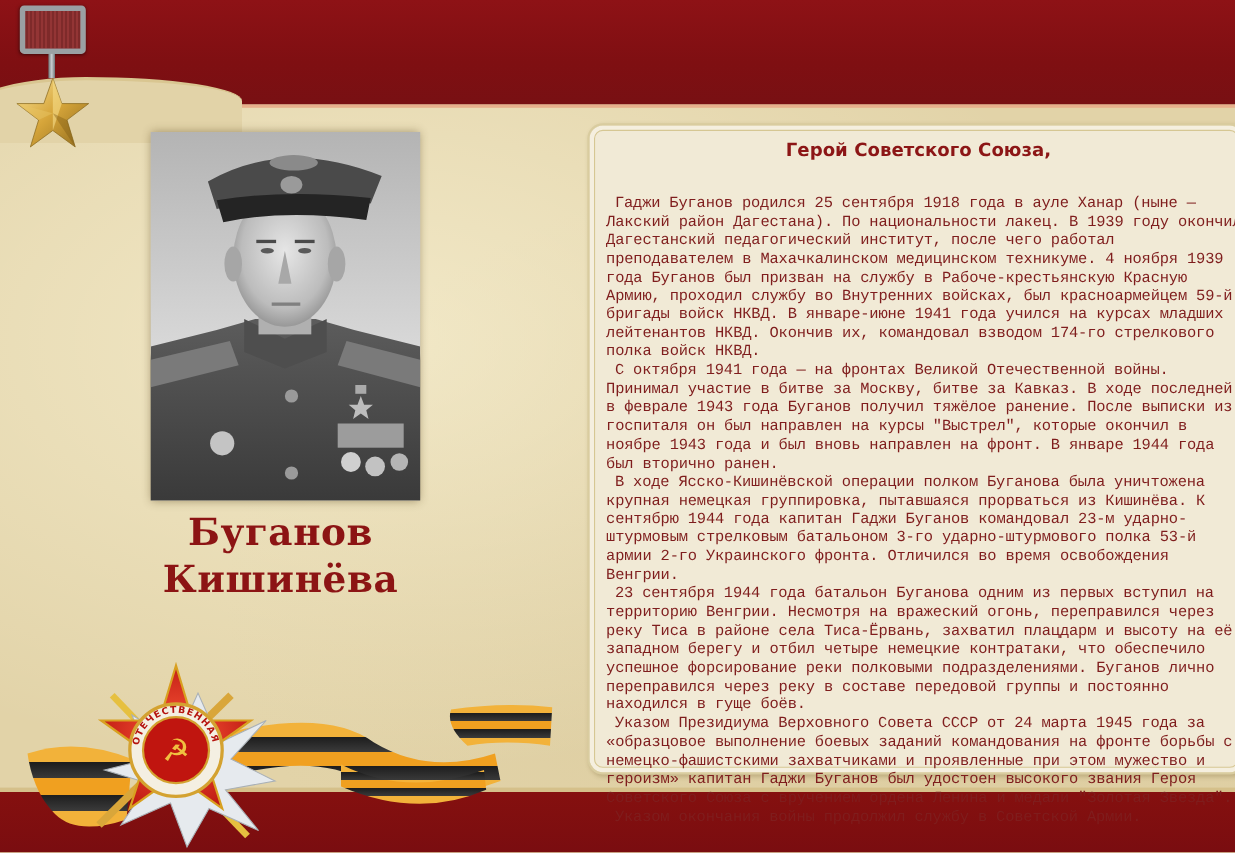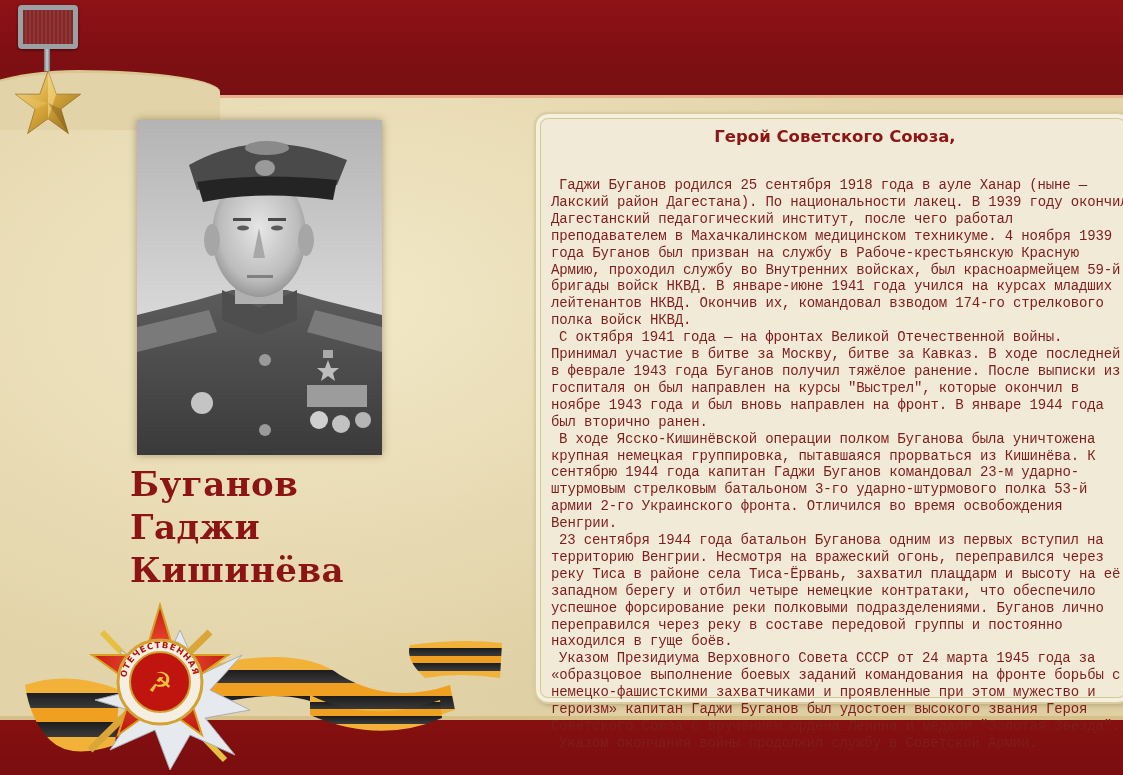--- a/index.html
+++ b/index.html
@@ -53,21 +53,21 @@
     background:
       radial-gradient(ellipse 60px 70px at 50% 32%, #d8d8d8 0%, #bdbdbd 60%, rgba(0,0,0,0) 100%),
       linear-gradient(180deg, #b9b9b9 0%, #d3d3d3 40%, #c4c4c4 60%, #4b4b4b 62%, #3e3e3e 100%);
     box-shadow: 0 0 8px rgba(80,60,20,0.45);
     overflow: hidden;
   }
   .photo svg { position: absolute; left: 0; top: 0; }
   
   .hero-name {
     position: absolute; left: 130px; top: 463px; width: 250px;
-    text-align: left;
+    text-align: center;
     font-family: "DejaVu Serif", serif;
     font-weight: bold;
     color: #8c1414;
     font-size: 34px;
     line-height: 43px;
     letter-spacing: 0.5px;
   }
   .hero-name div { display: block; }
   
   .ribbon-svg { position: absolute; left: 10px; top: 600px; }
@@ -181,21 +181,20 @@
     <circle cx="182" cy="300" r="9" fill="#d0d0d0"></circle>
     <circle cx="204" cy="304" r="9" fill="#c2c2c2"></circle>
     <circle cx="226" cy="300" r="8" fill="#b5b5b5"></circle>
 
     <circle cx="65" cy="283" r="11" fill="#c4c4c4"></circle>
   </svg>
 </div>
 
 <div class="hero-name">
   <div>Буганов</div>
-  <div>Гаджи</div>
   <div>Кишинёва</div>
 </div>
 
 <svg class="ribbon-svg" width="500" height="175" viewBox="0 0 500 175">
   <defs>
     <linearGradient id="rb" x1="0" y1="0" x2="0" y2="1">
       <stop offset="0" stop-color="#f2b23a"></stop>
       <stop offset="0.2" stop-color="#f2b23a"></stop>
       <stop offset="0.2" stop-color="#1d1d1d"></stop>
       <stop offset="0.4" stop-color="#3a3a3a"></stop>

